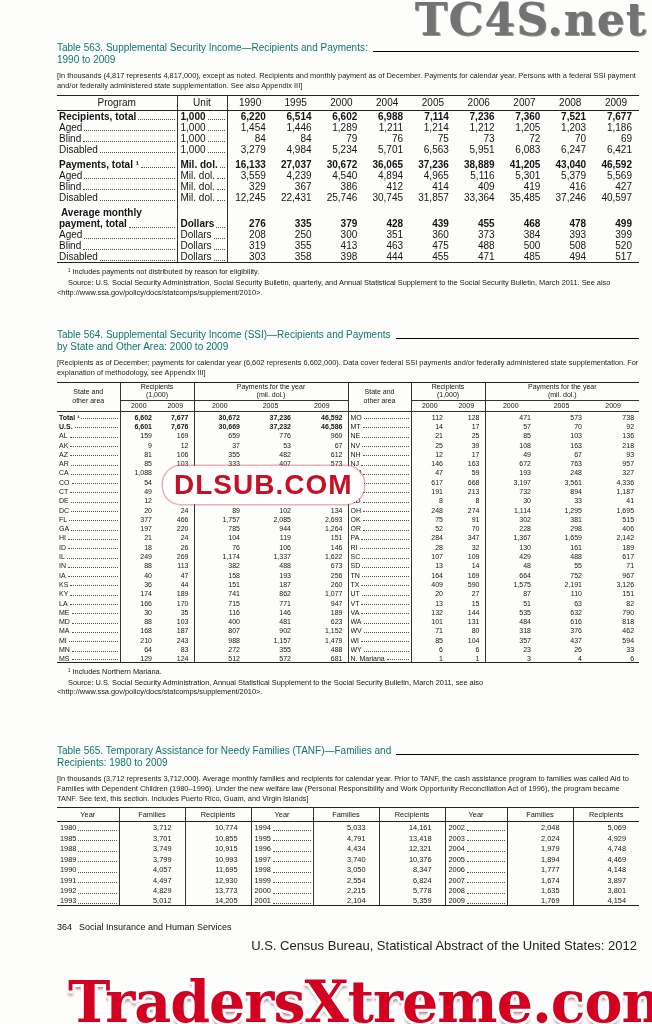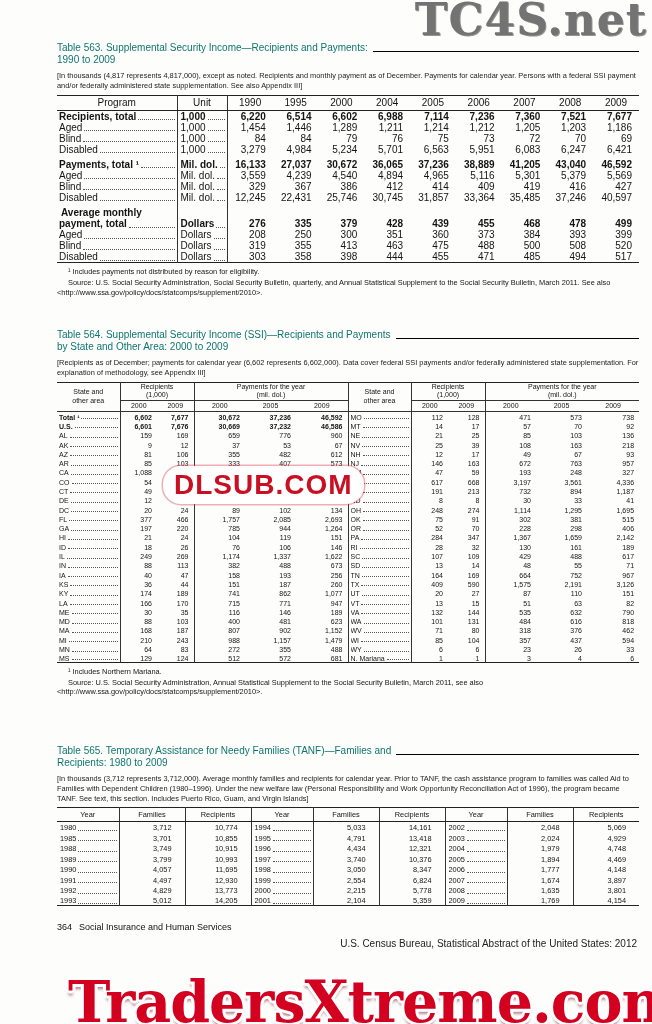--- a/index.html
+++ b/index.html
@@ -64,21 +64,21 @@
   .t565 .num { text-align:right; padding-right:13px; }
   .t565 .lab { padding-left:3px; }
 
   
   .sec564 { margin-top:32px; }
   .sec565 { margin-top:48px; }
 
   
   .pagefoot { margin-top:16px; font-size:9px; color:#111; }
   .pagefoot .num { margin-right:7px; }
-  .censusline { text-align:right; font-size:10px; margin-top:6px; padding-right:2px; color:#222; }
+  .censusline { text-align:right; font-size:13px; margin-top:6px; padding-right:2px; color:#222; }
 
   
   .wm { position:absolute; pointer-events:none; z-index:9; white-space:nowrap; }
   .wm-top {
     top:-6px; right:5px;
     font-family:"DejaVu Serif", serif; font-weight:bold;
     font-size:44px; color:#696969; letter-spacing:1px; opacity:.93;
     text-shadow:1px 1px 0 #8d8d8d;
   }
   .wm-mid {

